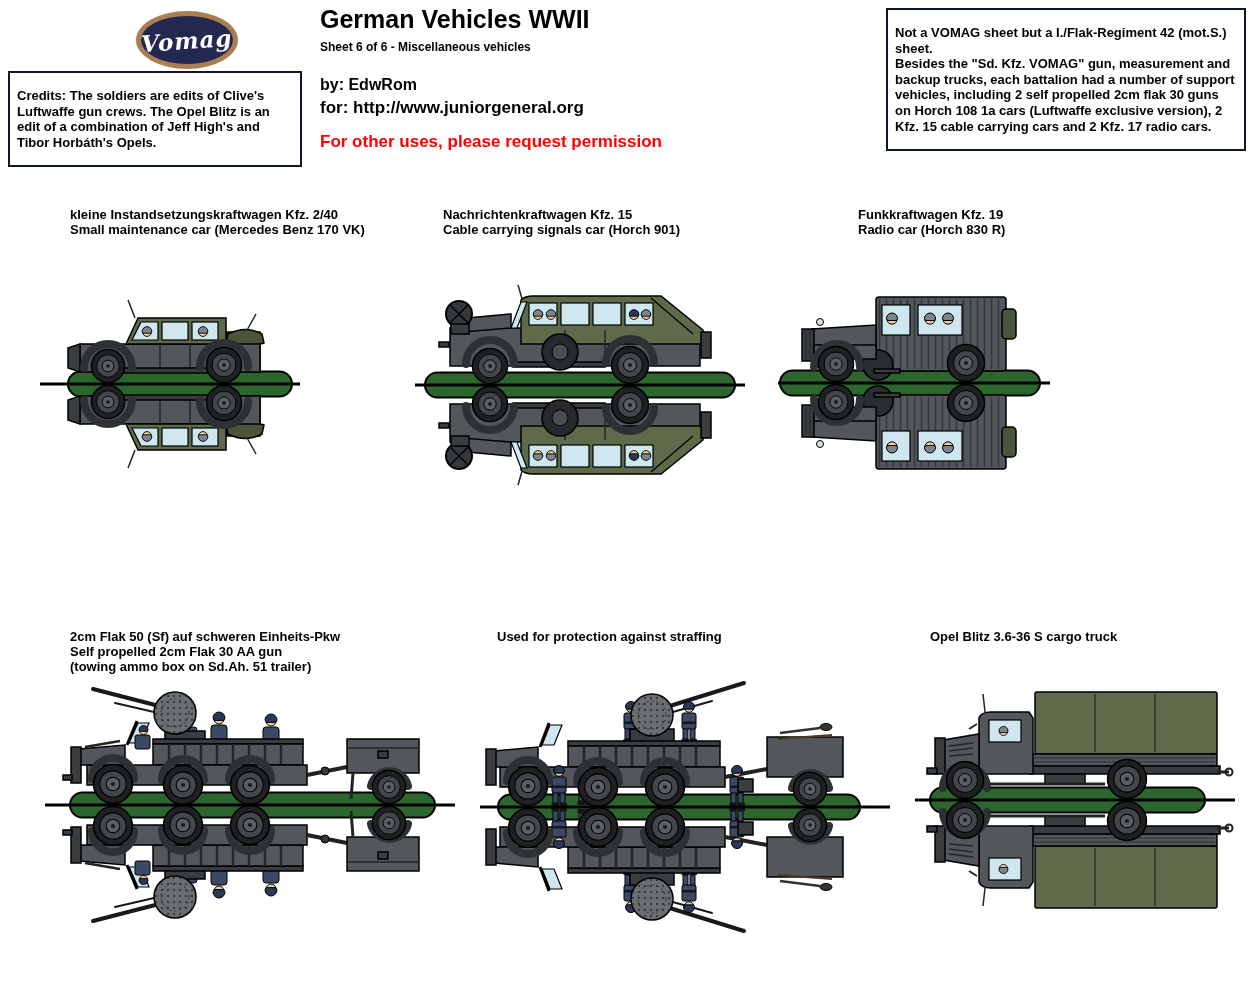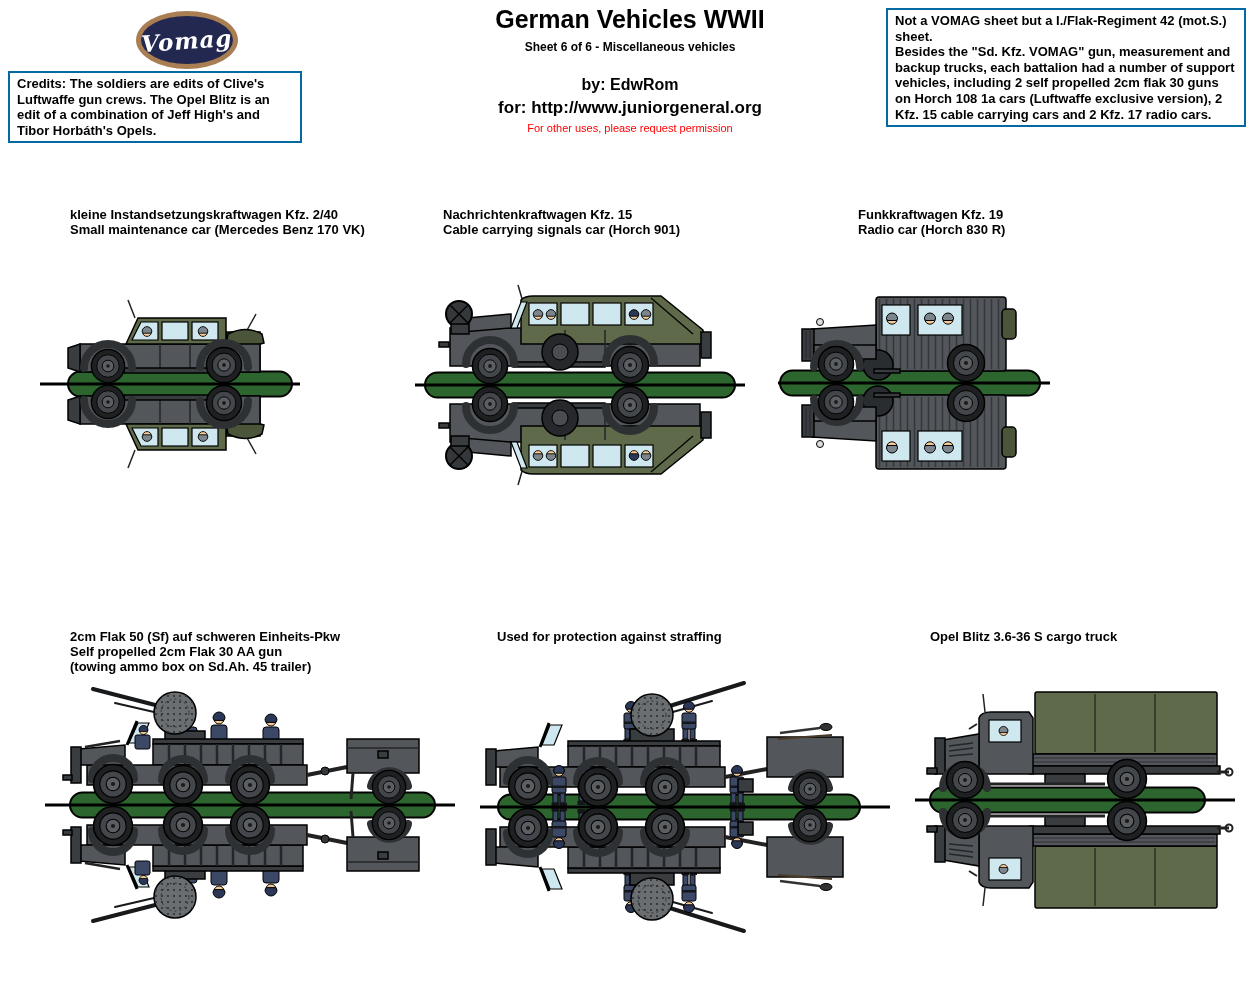--- a/index.html
+++ b/index.html
@@ -1,28 +1,28 @@
 <!DOCTYPE html>
 <html style="--accent-red: #ff0000; --logo-ring: #a87e52; --logo-bg: #232850; --gray-body: #53565a; --gray-dark: #3a3d40; --gray-mid: #6a6e71; --olive: #5e6a49; --olive-dark: #4a5539; --window: #cfe8f0; --base-green: #2d652f; --wheel-dark: #1f2022; --wheel-hub: #5c5f62; --uniform-blue: #3c4966; --helmet-blue: #2b3757; --helmet-gray: #7d858c; --skin: #f2c992;"><head>
 <meta charset="utf-8">
 <style>
   html,body{margin:0;padding:0}
   body{width:1250px;height:985px;background:#fff;position:relative;
        font-family:"Liberation Sans",sans-serif;color:#000;overflow:hidden}
   .abs{position:absolute}
-  .box{border:2px solid #0369a1;font-size:13px;font-weight:bold;line-height:1.2;
-       padding:3px 7px;box-sizing:border-box;background:#fff}
+  .box{border:2px solid #0f172a;font-size:13px;font-weight:bold;line-height:1.2;
+       padding:15px 7px;box-sizing:border-box;background:#fff}
   .vlabel{font-size:13px;font-weight:bold;line-height:1.17;white-space:nowrap}
-  .titleblock{left:320px;top:6px;width:620px;text-align:center}
+  .titleblock{left:320px;top:6px;width:620px;text-align:left}
   .t1{font-size:25px;font-weight:bold;line-height:1.1}
   .t2{font-size:20px;font-weight:bold;line-height:1.15;margin-top:1px}
   .t3{font-size:12px;font-weight:bold;margin-top:6px}
   .t4{font-size:16px;font-weight:bold;margin-top:22px}
   .t5{font-size:17px;font-weight:bold;margin-top:4px}
-  .t6{font-size:11px;font-weight:normal;margin-top:4px;color:var(--accent-red)}
+  .t6{font-size:17px;font-weight:bold;margin-top:14px;color:var(--accent-red)}
   .logo{left:136px;top:11px;width:102px;height:58px;border-radius:50%;
         background:var(--logo-ring);display:flex;align-items:center;justify-content:center}
   .logo-inner{width:92px;height:48px;border-radius:50%;background:var(--logo-bg);
         display:flex;align-items:center;justify-content:center}
   .logo-text{color:#fff;font-family:"DejaVu Serif",serif;font-style:italic;
         font-size:23px;font-weight:bold;transform:rotate(-4deg);letter-spacing:1px}
   svg{display:block}
   
   .f-body{fill:var(--gray-body);stroke:#000;stroke-width:1.5}
   .f-dark{fill:var(--gray-dark);stroke:#000;stroke-width:1.5}
@@ -119,21 +119,21 @@
   <div>Nachrichtenkraftwagen Kfz. 15</div>
   <div>Cable carrying signals car (Horch 901)</div>
 </div>
 <div class="abs vlabel" style="left:858px;top:207px">
   <div>Funkkraftwagen Kfz. 19</div>
   <div>Radio car (Horch 830 R)</div>
 </div>
 <div class="abs vlabel" style="left:70px;top:629px">
   <div>2cm Flak 50 (Sf) auf schweren Einheits-Pkw</div>
   <div>Self propelled 2cm Flak 30 AA gun</div>
-  <div>(towing ammo box on Sd.Ah. 45 trailer)</div>
+  <div>(towing ammo box on Sd.Ah. 51 trailer)</div>
 </div>
 <div class="abs vlabel" style="left:497px;top:629px">
   <div>Used for protection against straffing</div>
 </div>
 <div class="abs vlabel" style="left:930px;top:629px">
   <div>Opel Blitz 3.6-36 S cargo truck</div>
 </div>
 
 <svg class="abs" style="left:40px;top:288px" width="260" height="192" viewBox="0 0 260 192">
   <rect x="28" y="83.5" width="224" height="25" rx="12.5" class="base-g"></rect>

